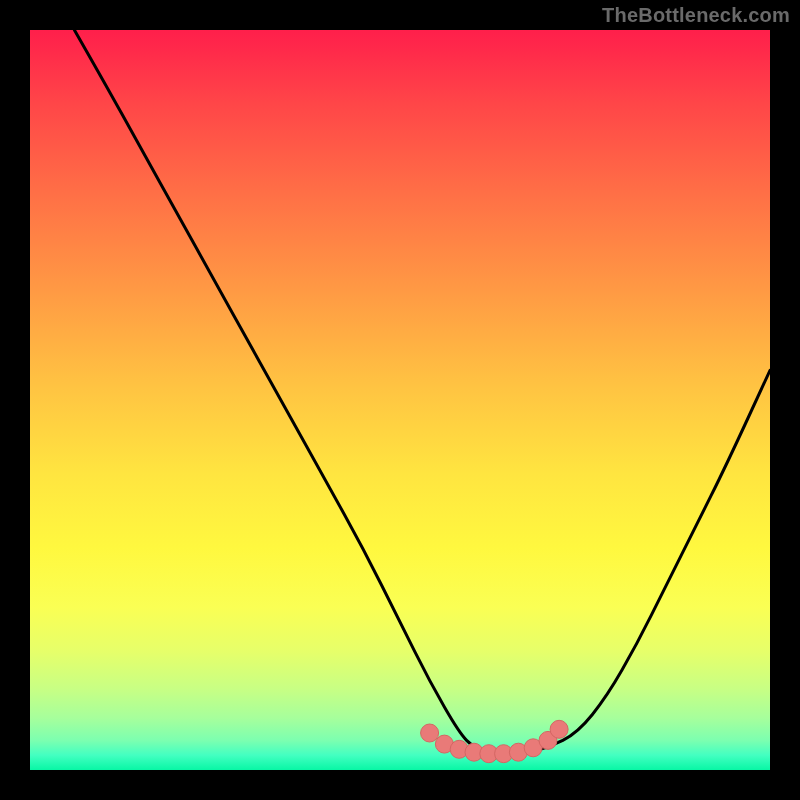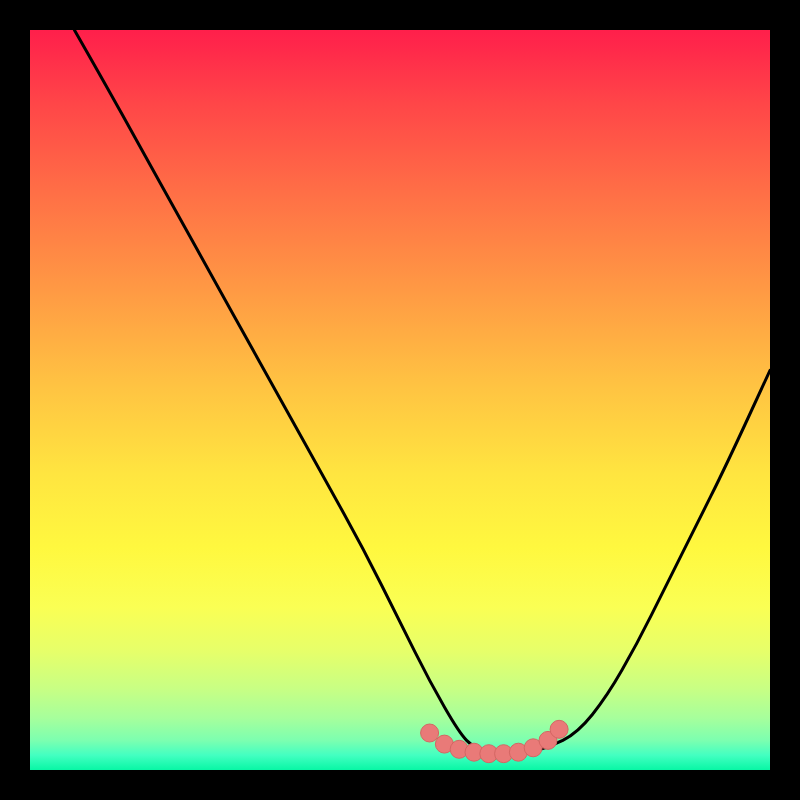--- a/index.html
+++ b/index.html
@@ -57,20 +57,21 @@
     font-size: 20px;
     font-weight: 600;
     letter-spacing: 0.2px;
     user-select: none;
   }
 </style>
 </head>
 <body>
 
 <div class="frame">
+  <div class="watermark">TheBottleneck.com</div>
 
   <div class="plot-area">
     <svg class="curve" viewBox="0 0 740 740">
       <path id="curve-path" fill="none" stroke="#000000" stroke-width="3" stroke-linecap="round" stroke-linejoin="round" d="M 44.4 0.0 Q 74.0 51.8 92.5 85.1 Q 111.0 118.4 129.5 151.7 Q 148.0 185.0 166.5 218.3 Q 185.0 251.6 203.5 284.9 Q 222.0 318.2 240.5 351.5 Q 259.0 384.8 277.5 418.1 Q 296.0 451.4 314.5 484.7 Q 333.0 518.0 351.5 555.0 Q 370.0 592.0 384.8 621.6 Q 399.6 651.2 414.4 677.1 Q 429.2 703.0 436.6 710.4 Q 444.0 717.8 451.4 721.5 Q 458.8 725.2 466.2 725.2 Q 473.6 725.2 481.0 725.2 Q 488.4 725.2 503.2 721.5 Q 518.0 717.8 532.8 710.4 Q 547.6 703.0 562.4 684.5 Q 577.2 666.0 592.0 640.1 Q 606.8 614.2 621.6 584.6 Q 636.4 555.0 651.2 525.4 Q 666.0 495.8 680.8 466.2 Q 695.6 436.6 717.8 388.5 T 740.0 340.4"></path>
       <g id="marker-group">
           <circle cx="399.6" cy="703.0" r="9" fill="#e97a78" stroke="#d46663" stroke-width="1"></circle>
           <circle cx="414.4" cy="714.1" r="9" fill="#e97a78" stroke="#d46663" stroke-width="1"></circle>
           <circle cx="429.2" cy="719.3" r="9" fill="#e97a78" stroke="#d46663" stroke-width="1"></circle>
           <circle cx="444.0" cy="722.2" r="9" fill="#e97a78" stroke="#d46663" stroke-width="1"></circle>
           <circle cx="458.8" cy="723.7" r="9" fill="#e97a78" stroke="#d46663" stroke-width="1"></circle>

